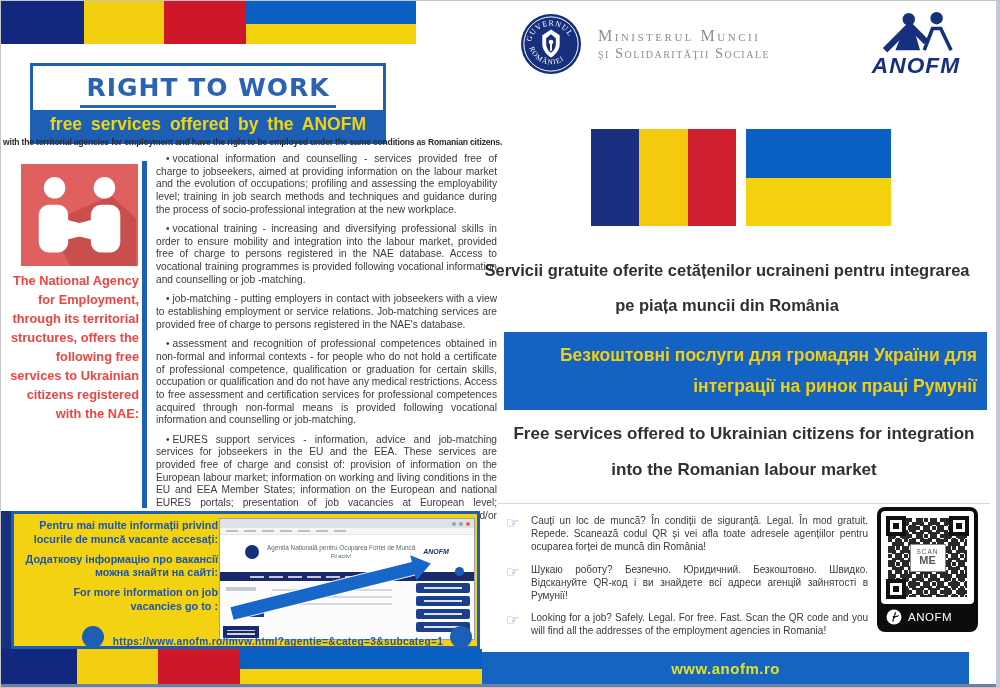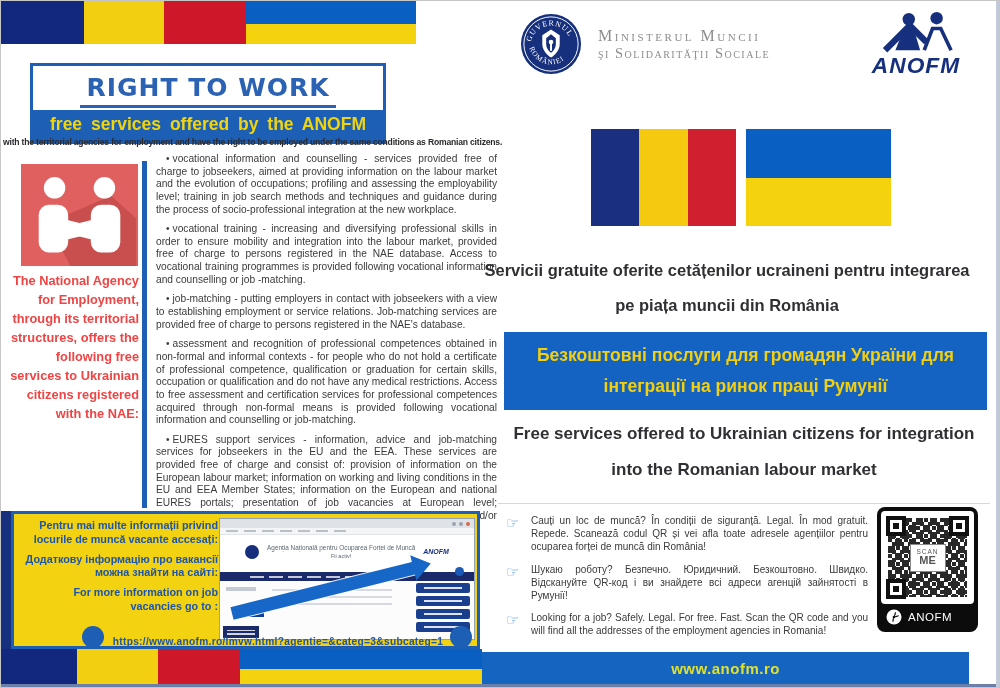--- a/index.html
+++ b/index.html
@@ -101,21 +101,21 @@
   .anofm-logo { position:absolute; left:860px; top:10px; width:110px; height:66px; text-align:center; }
 
   .flag { position:absolute; top:128px; height:97px; width:145px; }
   .flag-ro { left:590px; display:flex; }
   .flag-ro div { flex:1; }
   .fr-b { background:#1a2f80; } .fr-y { background:#f5c90f; } .fr-r { background:#d01f2e; }
   .flag-ua { left:745px; display:flex; flex-direction:column; }
   .fu-b { flex:1; background:#0a5fc2; } .fu-y { flex:1; background:#f5d20e; }
 
   .heading-ro { position:absolute; left:480px; top:252px; width:492px; text-align:center; font-weight:bold; font-size:16.5px; color:#303034; line-height:2.15; }
-  .uk-box { position:absolute; left:503px; top:331px; width:483px; background:#1463c3; padding:8px 10px; text-align:center; }
+  .uk-box { position:absolute; left:503px; top:331px; width:483px; background:#1463c3; padding:8px 10px; text-align:right; }
   .uk-box div { color:#f2cf0f; font-weight:bold; font-size:17.5px; line-height:1.78; }
   .heading-en { position:absolute; left:497px; top:415px; width:492px; text-align:center; font-weight:bold; font-size:17px; color:#303034; line-height:2.1; }
 
   .sep-line { position:absolute; left:497px; top:502px; width:492px; height:1px; background:#d8d8d8; }
   .r-bullets { position:absolute; left:505px; top:513px; width:362px; }
   .r-bullet { display:flex; gap:7px; margin-bottom:9px; }
   .hand { color:#5b9bd5; font-size:15px; line-height:1; flex:0 0 18px; transform:translateY(1px); }
   .r-bullet p { font-size:10px; line-height:1.32; color:#3a3a3c; text-align:justify; }
 
   

